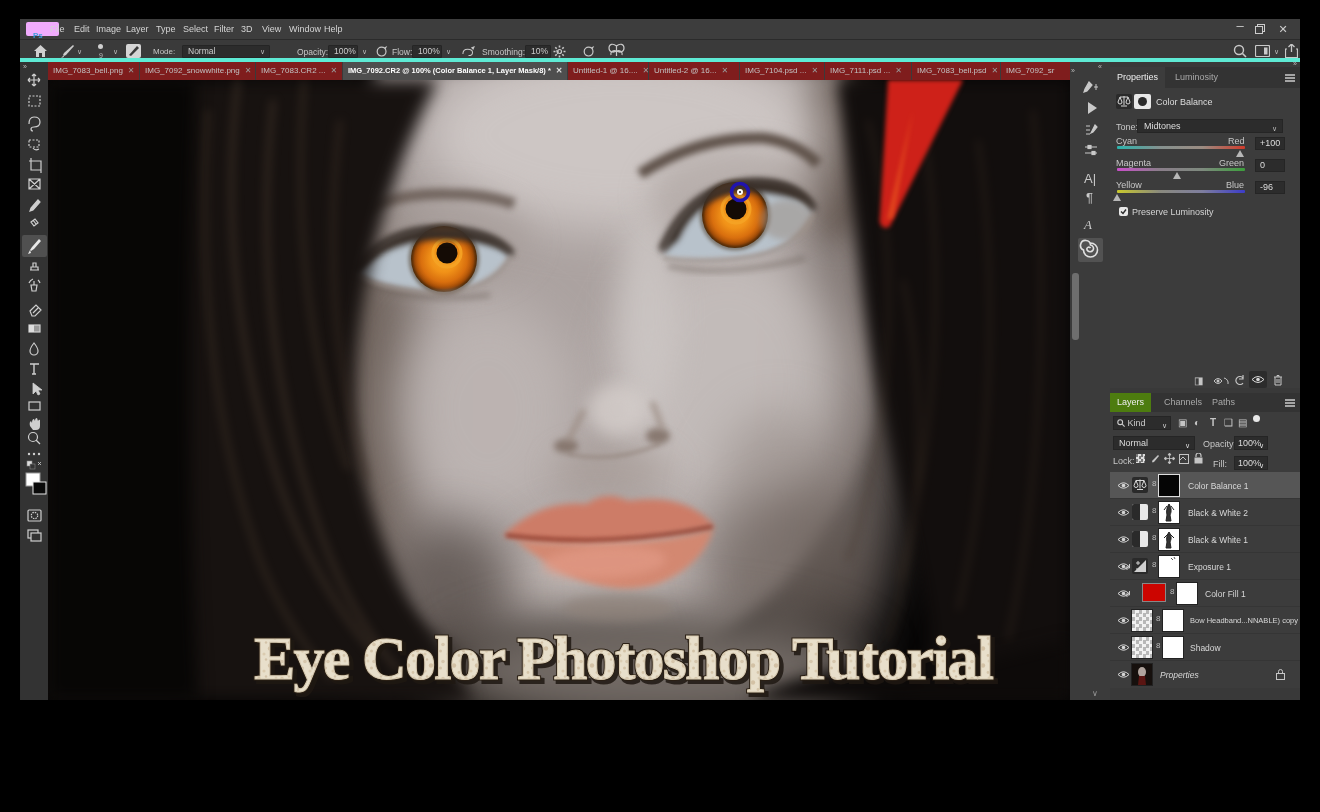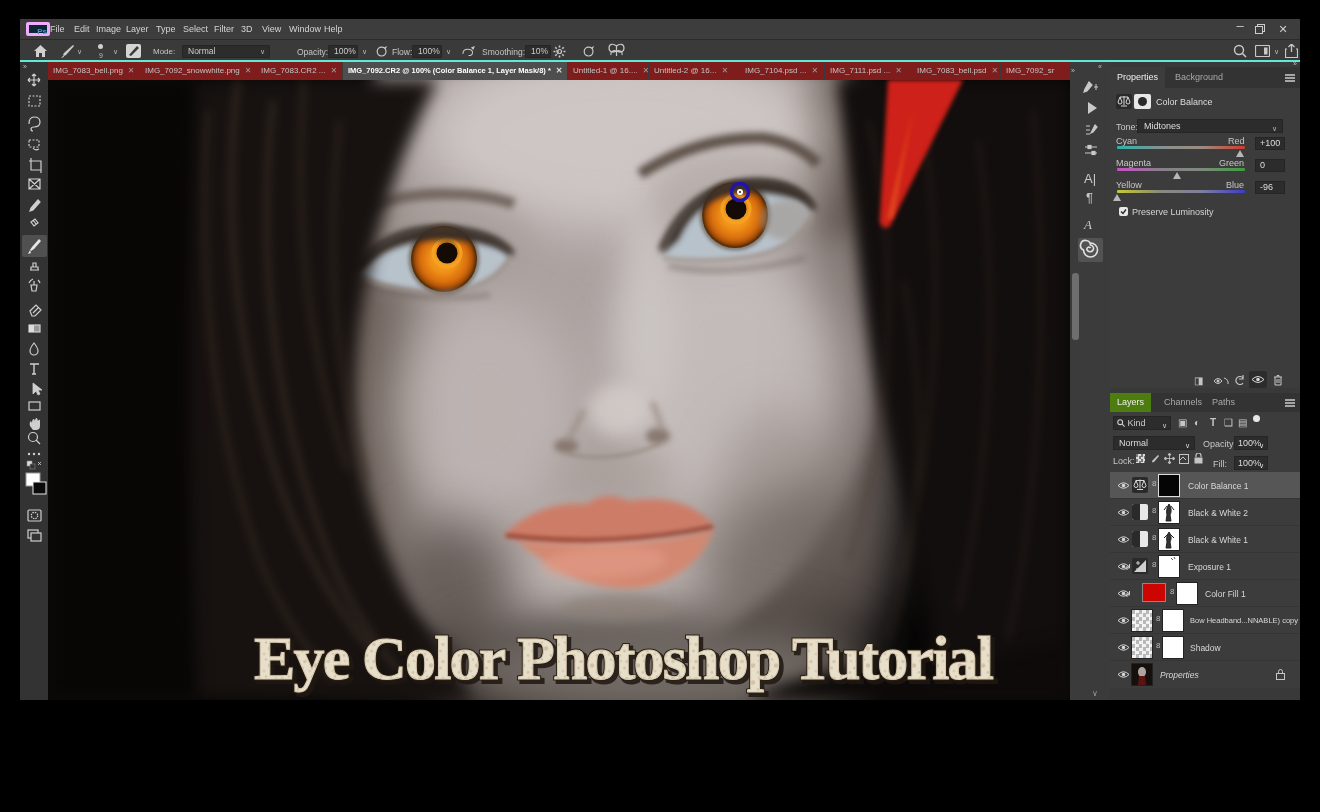--- a/index.html
+++ b/index.html
@@ -1,23 +1,23 @@
 <!DOCTYPE html>
 <html><head><meta charset="utf-8"><title>ps</title><style>
 *{box-sizing:border-box;margin:0;padding:0}
 html,body{width:1320px;height:812px;background:#000;overflow:hidden;font-family:"Liberation Sans",sans-serif}
 .abs{position:absolute}
 #win{position:absolute;left:20px;top:19px;width:1280px;height:681px;background:#323232;font-size:10px;color:#ccc}
 
 #menubar{position:absolute;left:0;top:0;width:1280px;height:20px;background:#3d3d3d}
 #menubar .mi{position:absolute;top:5px;font-size:9px;color:#d4d4d4}
-#pslogo{position:absolute;left:6px;top:3px;width:24px;height:14px;background:#0d2636;border:3px solid #f0abfc;border-radius:2px;color:#3b9bd9;font-size:8px;font-weight:bold;text-align:right;line-height:13px}
+#pslogo{position:absolute;left:6px;top:3px;width:33px;height:14px;background:#0d2636;border:7px solid #f0abfc;border-radius:2px;color:#3b9bd9;font-size:8px;font-weight:bold;text-align:left;line-height:13px}
 .winbtn{position:absolute;top:0;width:26px;height:20px;color:#ccc;text-align:center;font-size:11px;line-height:20px}
 
-#opts{position:absolute;left:0;top:20px;width:1280px;height:23px;background:#3a3a3a;border-top:1px solid #2b2b2b;border-bottom:2px solid #5eead4}
+#opts{position:absolute;left:0;top:20px;width:1280px;height:23px;background:#3a3a3a;border-top:1px solid #2b2b2b;border-bottom:4px solid #5eead4}
 #opts .lbl{position:absolute;top:7px;font-size:8.5px;color:#c7c7c7}
 #opts .box{position:absolute;top:5px;height:13px;background:#2c2c2c;border:1px solid #252525;border-radius:1px;color:#ccc;font-size:8.5px;line-height:11px;padding-left:5px}
 #opts .chev{position:absolute;top:8px;font-size:7px;color:#bbb}
 
 #tabsbar{position:absolute;left:28px;top:43px;width:1022px;height:18px;background:#7f1d1d}
 .tab{position:absolute;top:0;height:18px;font-size:8px;color:#c3c3c3;line-height:18px;white-space:nowrap;border-right:1px solid #3a3a3a;padding:0 5px;overflow:hidden}
 .tab .x{color:#9a9a9a;margin-left:5px;font-size:8px}
 .tabactive{background:#4e4e4e;color:#fff;font-weight:bold;font-size:7.5px}
 
 #toolbar{position:absolute;left:1px;top:43px;width:27px;height:638px;background:#333}
@@ -376,21 +376,21 @@
           </g>
       </g>
     </svg>
   </div>
 
   <div id="panelcol">
     <div style="position:absolute;right:4px;top:-2px;color:#bbb;font-size:7px;letter-spacing:-1px">»</div>
     <div id="props">
       <div id="ptabs">
         <div class="ptab" style="left:0;background:#3c3c3c;color:#eee">Properties</div>
-        <div class="ptab" style="left:58px;color:#a8a8a8">Background</div>
+        <div class="ptab" style="left:58px;color:#a8a8a8">Luminosity</div>
         <svg style="position:absolute;right:5px;top:7px" width="10" height="8" viewBox="0 0 10 8">
             <path d="M0,1 H10 M0,4 H10 M0,7 H10" stroke="#ccc" stroke-width="1.3"></path>
           </svg>
       </div>
 
       <div class="abs" style="left:6px;top:27px;width:16px;height:15px;background:#2a2a2a;border-radius:2px">
         <svg width="16" height="15" viewBox="0 0 16 15">
             <path d="M8 2 L8 11 M4 3 L12 3 M4 3 L2 8 M4 3 L6 8 M2 8 A 2 2 0 0 0 6 8 M12 3 L10 8 M12 3 L14 8 M10 8 A 2 2 0 0 0 14 8 M5 12 L11 12" stroke="#d8d8d8" stroke-width="1" fill="none"></path>
           </svg>
       </div>

